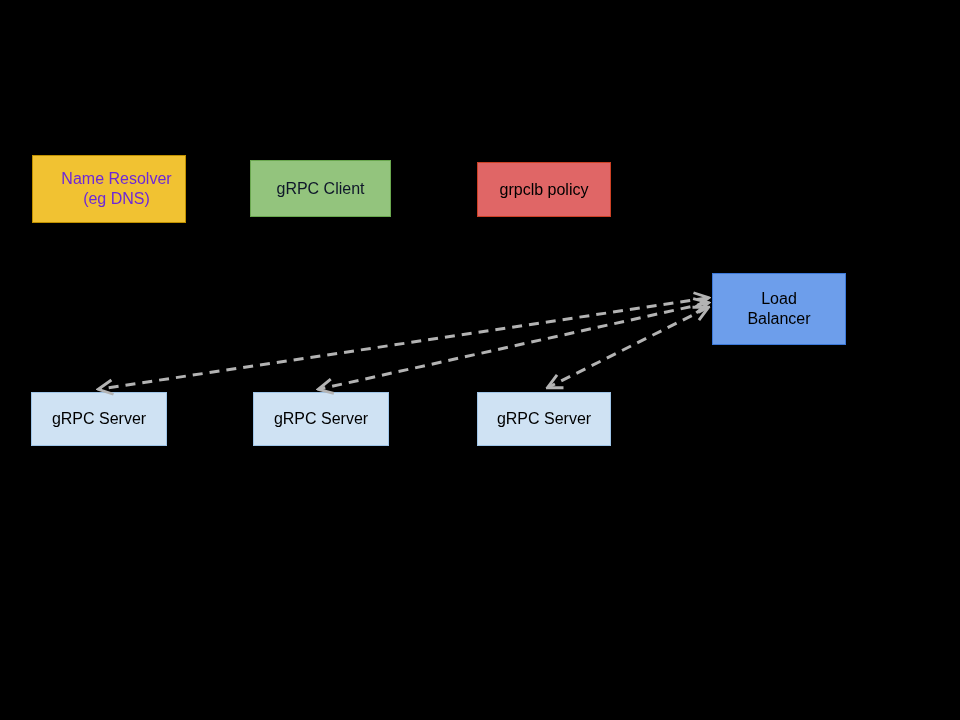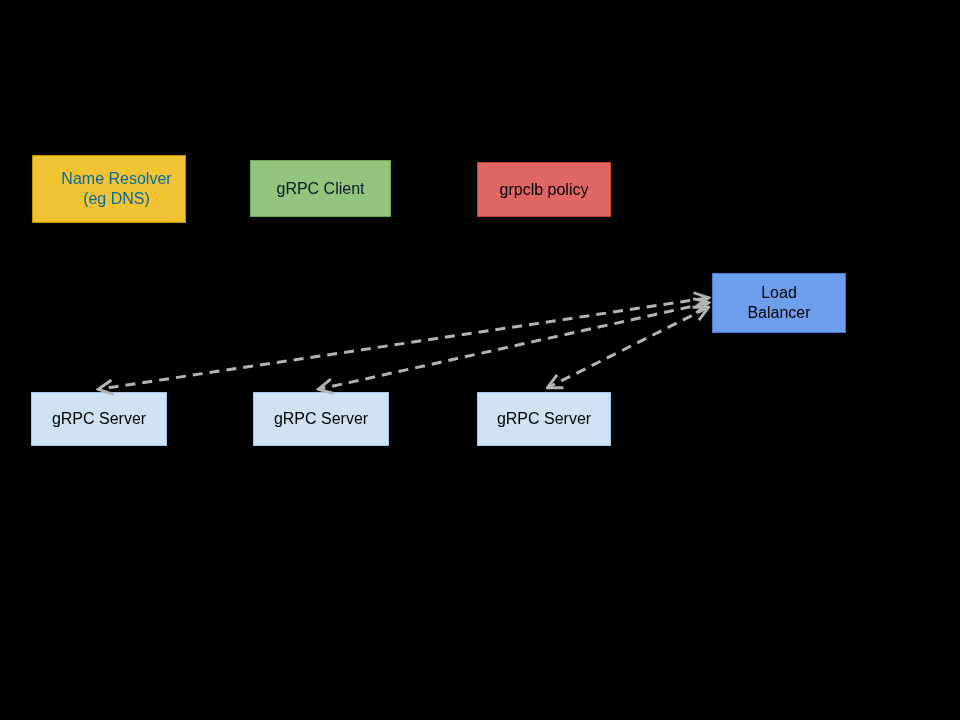--- a/index.html
+++ b/index.html
@@ -34,36 +34,36 @@
     white-space: pre-line;
     font-size: 16px;
     line-height: 1.25;
     color: #000000;
     border: 1px solid transparent;
     box-sizing: border-box;
   }
   #name-resolver  { left: 32px;  top: 155px; width: 154px; height: 68px; }
   #grpc-client    { left: 250px; top: 160px; width: 141px; height: 57px; }
   #grpclb-policy  { left: 477px; top: 162px; width: 134px; height: 55px; }
-  #load-balancer  { left: 712px; top: 273px; width: 134px; height: 60px; }
+  #load-balancer  { left: 712px; top: 273px; width: 134px; height: 72px; }
   #grpc-server-1  { left: 31px;  top: 392px; width: 136px; height: 54px; }
   #grpc-server-2  { left: 253px; top: 392px; width: 136px; height: 54px; }
   #grpc-server-3  { left: 477px; top: 392px; width: 134px; height: 54px; }
   .edge {
     fill: none;
     stroke-width: 3;
     stroke-dasharray: 10 7;
   }
 </style>
 </head>
 <body>
 
 <div class="canvas" style="background: rgb(0, 0, 0);">
 
-  <div class="node" id="name-resolver" style="background: rgb(241, 194, 50); border-color: rgb(191, 144, 0); color: #0369a1; padding-left: 15px;">Name Resolver
+  <div class="node" id="name-resolver" style="background: rgb(241, 194, 50); border-color: rgb(191, 144, 0); color: #6d28d9; padding-left: 15px;">Name Resolver
 (eg DNS)</div>
 
   <div class="node" id="grpc-client" style="background: rgb(147, 196, 125); border-color: rgb(106, 168, 79); color: #0f172a;">gRPC Client</div>
 
   <div class="node" id="grpclb-policy" style="background: rgb(224, 102, 102); border-color: rgb(204, 65, 37); color: rgb(0, 0, 0);">grpclb policy</div>
 
   <div class="node" id="load-balancer" style="background: rgb(109, 158, 235); border-color: rgb(60, 120, 216); color: rgb(0, 0, 0);">Load
 Balancer</div>
 
   <div class="node" id="grpc-server-1" style="background: rgb(207, 226, 243); border-color: rgb(159, 197, 232); color: rgb(0, 0, 0);">gRPC Server</div>

